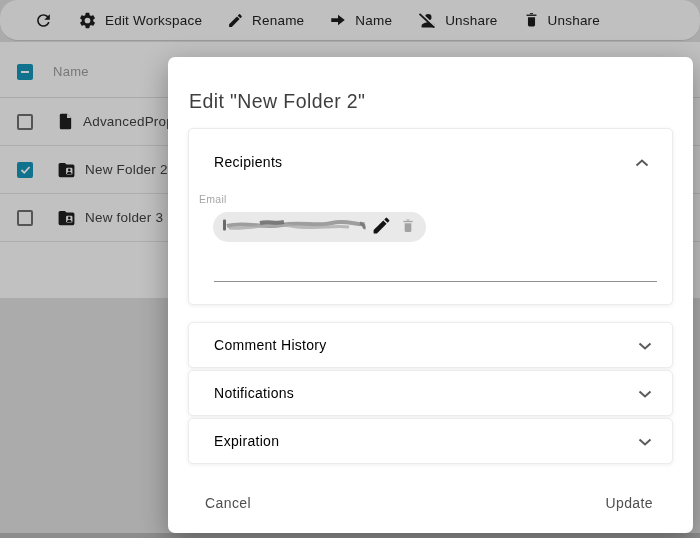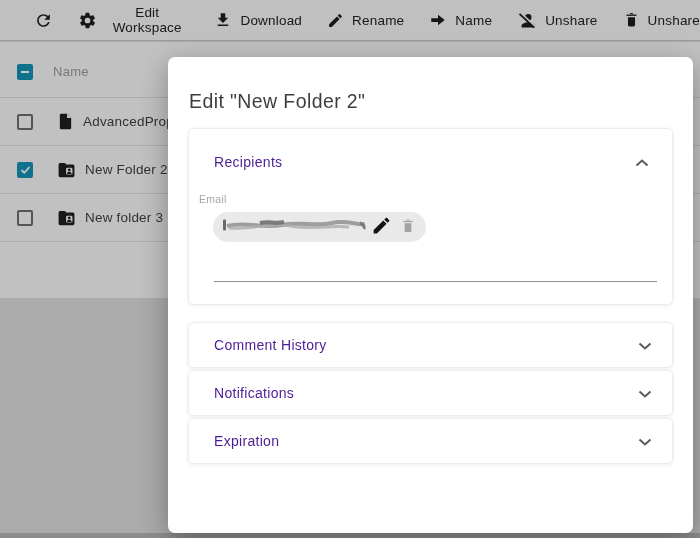--- a/index.html
+++ b/index.html
@@ -7,21 +7,21 @@
   body { font-family:"Liberation Sans", sans-serif; }
 
   .screen { position:relative; width:700px; height:538px; overflow:hidden; background:#dcdcdc; }
 
   
   .page { position:absolute; inset:0; }
 
   .toolbar {
     position:absolute; top:0; left:0; right:0; height:41px;
     background:#f6f6f6; border-bottom:1px solid #c6c6c6;
-    display:flex; align-items:center; padding-left:34px; gap:25px;
+    display:flex; align-items:center; padding-left:34px; gap:25px;border-radius:18px;
   }
   .tool-btn {
     display:flex; align-items:center; gap:8px;
     background:none; border:none; cursor:pointer;
     font-family:"Liberation Sans", sans-serif;
     font-size:13.5px; font-weight:300; letter-spacing:.2px; color:#222;
   }
   .tool-btn svg { display:block; }
 
   .table-area {
@@ -61,21 +61,21 @@
     border:1px solid #ececec; border-radius:5px; background:#fff;
     box-shadow:0 1px 4px rgba(0,0,0,0.07);
   }
   .card.expanded { height:177px; position:relative; }
   .card-header {
     display:flex; align-items:center; justify-content:space-between;
     padding:24px 23px 0 25px; cursor:pointer;
   }
   .card.collapsed { height:46px; margin-top:2px; display:flex; align-items:center; justify-content:space-between; padding:0 20px 0 25px; cursor:pointer; }
   .card.collapsed.first { margin-top:17px; }
-  .section-label { font-size:14px; font-weight:300; letter-spacing:.3px; color:#4c1d95; }
+  .section-label { font-size:14px; font-weight:300; letter-spacing:.3px; color:#000000; }
 
   .email-label { margin:22px 0 0 10px; font-size:10.5px; font-weight:300; letter-spacing:.3px; color:#a6a6a6; }
   .chip {
     margin:7px 0 0 24px; width:213px; height:30px; border-radius:16px;
     background:#e9e9e9; display:flex; align-items:center; padding:0 8px 0 9px;
   }
   .chip .scribble { flex:0 0 auto; }
   .icon-btn { background:none; border:none; padding:0; margin:0; display:flex; cursor:pointer; }
   .chip .edit-btn { margin-left:1px; }
   .chip .del-btn { margin-left:8px; }
@@ -114,28 +114,20 @@
 
       <button class="tool-btn">
         <span>
           <svg width="19" height="19" viewBox="0 0 24 24" fill="#1d1d1d">
               <path d="M19.14 12.94c.04-.3.06-.61.06-.94s-.02-.64-.07-.94l2.03-1.58a.5.5 0 0 0 .12-.64l-1.92-3.32a.5.5 0 0 0-.61-.22l-2.39.96a7.3 7.3 0 0 0-1.62-.94l-.36-2.54a.5.5 0 0 0-.5-.42h-3.84a.5.5 0 0 0-.5.42l-.36 2.54c-.59.24-1.13.56-1.62.94l-2.39-.96a.5.5 0 0 0-.61.22L2.74 8.87a.5.5 0 0 0 .12.64l2.03 1.58c-.05.3-.09.63-.09.94s.02.64.07.94l-2.03 1.58a.5.5 0 0 0-.12.64l1.92 3.32c.12.22.39.3.61.22l2.39-.96c.5.38 1.03.7 1.62.94l.36 2.54c.05.24.25.42.5.42h3.84c.25 0 .46-.18.5-.42l.36-2.54c.59-.24 1.13-.56 1.62-.94l2.39.96c.23.09.49 0 .61-.22l1.92-3.32a.5.5 0 0 0-.12-.64l-2.01-1.58zM12 15.6A3.6 3.6 0 0 1 8.4 12 3.6 3.6 0 0 1 12 8.4a3.6 3.6 0 0 1 3.6 3.6 3.6 3.6 0 0 1-3.6 3.6z"></path>
             </svg>
         </span>
         <span>Edit Workspace</span>
       </button>
 
-      <button class="tool-btn">
-        <span>
-          <svg width="18" height="18" viewBox="0 0 24 24" fill="#1d1d1d">
-              <path d="M19 9h-4V3H9v6H5l7 7 7-7zM5 18v2h14v-2H5z"></path>
-            </svg>
-        </span>
-        <span>Download</span>
-      </button>
 
       <button class="tool-btn">
         <span>
           <svg width="17" height="17" viewBox="0 0 24 24" fill="#1d1d1d">
               <path d="M3 17.25V21h3.75L17.81 9.94l-3.75-3.75L3 17.25zM20.71 7.04c.39-.39.39-1.02 0-1.41l-2.34-2.34a1 1 0 0 0-1.41 0l-1.83 1.83 3.75 3.75 1.83-1.83z"></path>
             </svg>
         </span>
         <span>Rename</span>
       </button>
 
@@ -295,15 +287,19 @@
 
     <div class="card collapsed">
       <span class="section-label">Expiration</span>
       <span>
         <svg width="14" height="8" viewBox="0 0 14 8">
             <polyline points="1.5,1.5 7,6.5 12.5,1.5" fill="none" stroke="#5a5a5a" stroke-width="2"></polyline>
           </svg>
       </span>
     </div>
 
+    <div class="modal-footer">
+      <button class="text-btn">Cancel</button>
+      <button class="text-btn">Update</button>
+    </div>
   </div>
 
 </div>
 
 </body></html>

